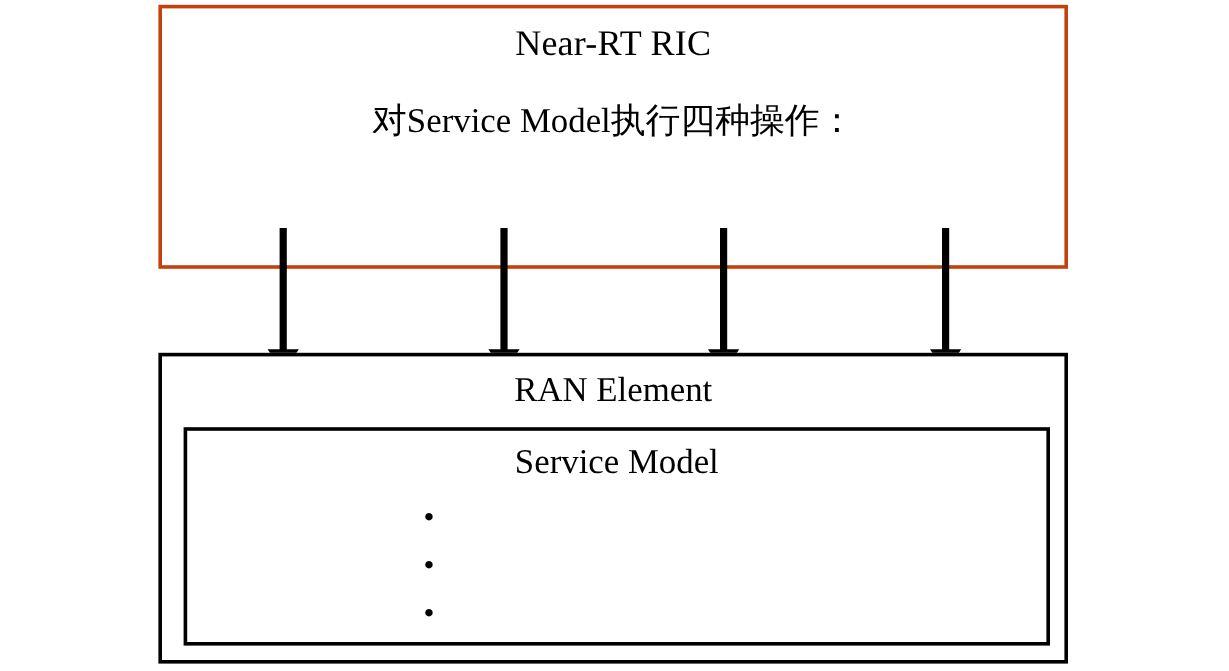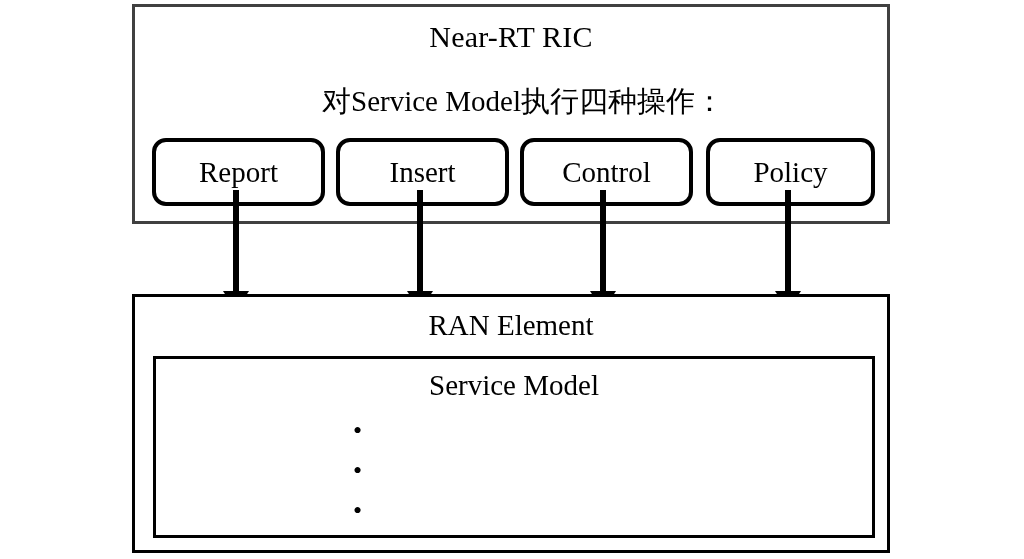--- a/index.html
+++ b/index.html
@@ -21,37 +21,37 @@
     background: #ffffff;
   }
 
   
   .ric-box {
     position: absolute;
     left: 132px;
     top: 4px;
     width: 758px;
     height: 220px;
-    border: 3px solid #404040;
+    border: 3px solid #c2410c;
     box-sizing: border-box;
     background: #ffffff;
   }
   .ric-title {
     position: absolute;
     left: 0;
     top: 12px;
     width: 100%;
     text-align: center;
     font-size: 30px;
     line-height: 36px;
     letter-spacing: 0.2px;
   }
   .ric-subtitle {
     position: absolute;
-    left: 12px;
+    left: 0;
     top: 76px;
     width: 100%;
     text-align: center;
     font-size: 29px;
     line-height: 36px;
   }
 
   
   .op-row {
     position: absolute;
@@ -185,34 +185,20 @@
 </style>
 </head>
 <body>
 
 <div id="canvas">
 
   <div class="ric-box">
     <div class="ric-title">Near-RT RIC</div>
     <div class="ric-subtitle">对Service Model执行四种操作：</div>
 
-    <div class="op-row">
-      <div class="op-box op-report">
-        <span>Report</span>
-      </div>
-      <div class="op-box op-insert">
-        <span>Insert</span>
-      </div>
-      <div class="op-box op-control">
-        <span>Control</span>
-      </div>
-      <div class="op-box op-policy">
-        <span>Policy</span>
-      </div>
-    </div>
   </div>
 
   <div class="arrow arrow-1">
     <span class="head"></span>
   </div>
   <div class="arrow arrow-2">
     <span class="head"></span>
   </div>
   <div class="arrow arrow-3">
     <span class="head"></span>

